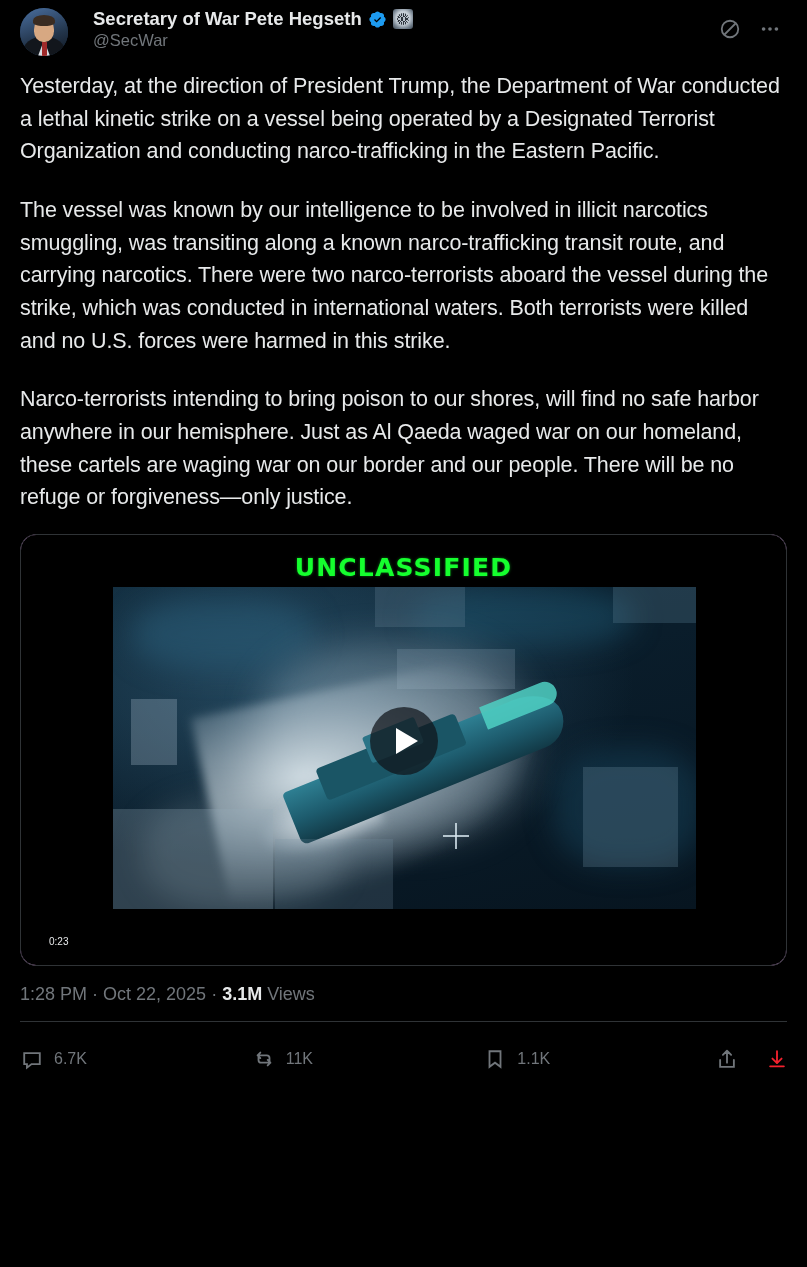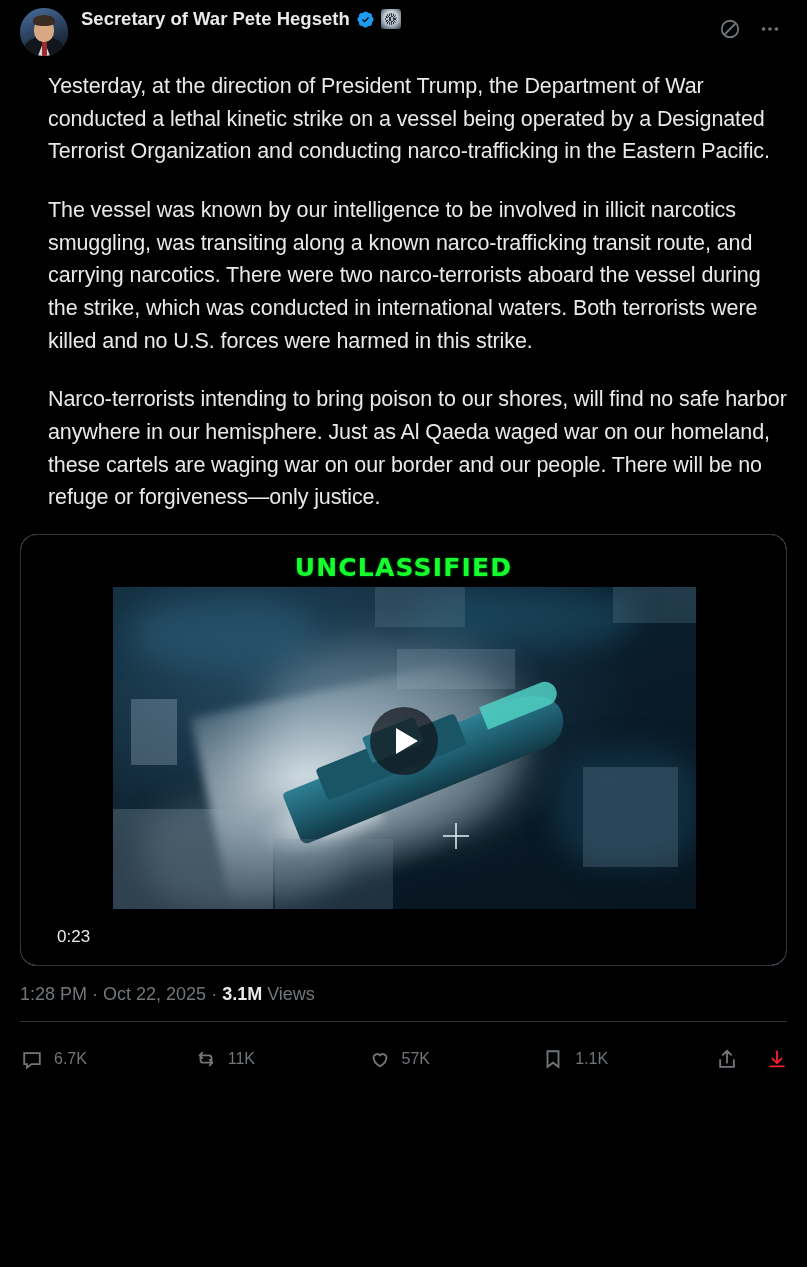--- a/index.html
+++ b/index.html
@@ -59,21 +59,21 @@
     cursor: pointer;
   }
   .avatar .a-bg { position: absolute; inset: 0; background: linear-gradient(160deg,#4a6fa0 0%, #23354b 60%, #10161f 100%); }
   .avatar .a-suit { position: absolute; left: 2px; right: 2px; bottom: -6px; height: 26px; background: #12161c; border-radius: 50% 50% 0 0 / 70% 70% 0 0; }
   .avatar .a-shirt { position: absolute; left: 18px; bottom: 0; width: 12px; height: 16px; background: #d9dde2; clip-path: polygon(50% 0, 100% 100%, 0 100%); }
   .avatar .a-tie { position: absolute; left: 22px; bottom: 0; width: 5px; height: 14px; background: #9f2a2a; }
   .avatar .a-face { position: absolute; left: 14px; top: 10px; width: 20px; height: 24px; border-radius: 48% 48% 45% 45%; background: #d7a882; }
   .avatar .a-hair { position: absolute; left: 13px; top: 7px; width: 22px; height: 11px; border-radius: 50% 50% 35% 35%; background: #3a2c22; }
 
   .author-meta {
-    margin-left: 13px;
+    margin-left: 25px;
     display: flex;
     flex-direction: column;
     justify-content: center;
     min-width: 0;
     flex: 1 1 auto;
   }
   .name-line {
     display: flex;
     align-items: center;
     gap: 6px;
@@ -119,21 +119,20 @@
     cursor: pointer;
   }
 
   
   .post-body {
     padding: 14px 20px 0 20px;
     font-size: 21.5px;
     line-height: 1.52;
     color: #e7e9ea;
     letter-spacing: -0.1px;
-    margin-left: 28px;
   }
   .post-body p { margin: 0 0 26px 0; }
   .post-body p:last-child { margin-bottom: 0; }
 
   
   .media {
     margin: 20px 20px 0 20px;
     border: 1px solid #2f3336;
     border-radius: 16px;
     overflow: hidden;
@@ -253,22 +252,22 @@
   }
   .play-tri {
     width: 0; height: 0;
     margin-left: 6px;
     border-left: 22px solid #fff;
     border-top: 13px solid transparent;
     border-bottom: 13px solid transparent;
   }
   .duration {
     position: absolute;
-    left: 36px; bottom: 18px;
-    font-size: 17px;
+    left: 28px; bottom: 18px;
+    font-size: 10px;
     color: #e7e9ea;
     text-shadow: 0 1px 2px rgba(0,0,0,.8);
   }
 
   
   .timestamp {
     padding: 18px 20px 0 20px;
     font-size: 18px;
     color: #71767b;
   }
@@ -320,20 +319,21 @@
       <div class="name-line">
         <span class="display-name">Secretary of War Pete Hegseth</span>
         <svg class="verified" viewBox="0 0 24 24">
           <path fill="#1d9bf0" d="M22.25 12c0-1.43-.88-2.67-2.19-3.34.46-1.39.2-2.9-.81-3.91s-2.52-1.27-3.91-.81C14.67 2.63 13.43 1.75 12 1.75s-2.67.88-3.34 2.19c-1.39-.46-2.9-.2-3.91.81s-1.27 2.52-.81 3.91C2.63 9.33 1.75 10.57 1.75 12s.88 2.67 2.19 3.34c-.46 1.39-.2 2.9.81 3.91s2.52 1.27 3.91.81c.67 1.31 1.91 2.19 3.34 2.19s2.67-.88 3.34-2.19c1.39.46 2.9.2 3.91-.81s1.27-2.52.81-3.91c1.31-.67 2.19-1.91 2.19-3.34z"></path>
           <path fill="#000" d="M10.8 15.9l-3.2-3.2 1.2-1.2 2 2 4.6-4.6 1.2 1.2-5.8 5.8z"></path>
         </svg>
         <span class="gov-badge">
           <span class="eagle"></span>
         </span>
       </div>
+      <div class="handle">@SecWar</div>
     </div>
     <div class="author-actions">
       <div class="icon-btn">
         <svg width="22" height="22" viewBox="0 0 24 24">
           <circle cx="12" cy="12" r="9" fill="none" stroke="#71767b" stroke-width="2"></circle>
           <line x1="6" y1="18" x2="18" y2="6" stroke="#71767b" stroke-width="2"></line>
         </svg>
       </div>
       <div class="icon-btn">
         <svg width="22" height="22" viewBox="0 0 24 24">
@@ -403,32 +403,24 @@
 
     <div class="action">
       <span class="ico">
         <svg width="22" height="22" viewBox="0 0 24 24">
           <path fill="none" stroke="#71767b" stroke-width="2" stroke-linecap="round" stroke-linejoin="round" d="M5 8h10a3 3 0 013 3v4M5 8l3-3M5 8l3 3M19 16H9a3 3 0 01-3-3V9M19 16l-3 3M19 16l-3-3"></path>
         </svg>
       </span>
       <span>11K</span>
     </div>
 
+
     <div class="action">
       <span class="ico">
         <svg width="22" height="22" viewBox="0 0 24 24">
-          <path fill="none" stroke="#71767b" stroke-width="2" d="M12 20s-7-4.5-7-9.2A4 4 0 0112 8a4 4 0 017 2.8C19 15.5 12 20 12 20z"></path>
-        </svg>
-      </span>
-      <span>57K</span>
-    </div>
-
-    <div class="action">
-      <span class="ico">
-        <svg width="22" height="22" viewBox="0 0 24 24">
           <path fill="none" stroke="#71767b" stroke-width="2" d="M6 3.5h12v17l-6-4.5-6 4.5z"></path>
         </svg>
       </span>
       <span>1.1K</span>
     </div>
 
     <div class="action share">
       <span class="ico">
         <svg width="22" height="22" viewBox="0 0 24 24">
           <path fill="none" stroke="#71767b" stroke-width="2" stroke-linecap="round" d="M12 16V3m0 0L7.5 7.5M12 3l4.5 4.5M4.5 13v7.5h15V13"></path>

